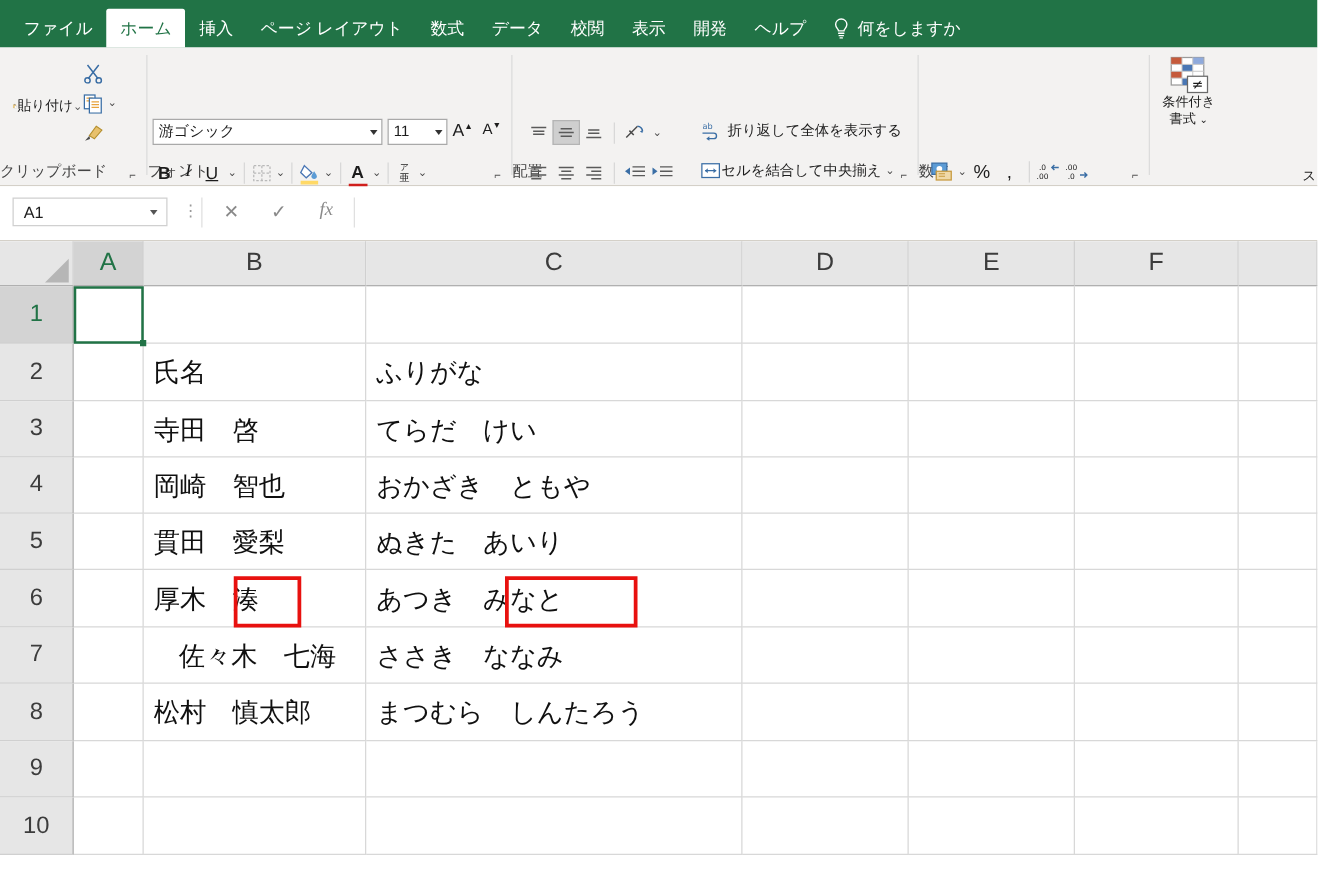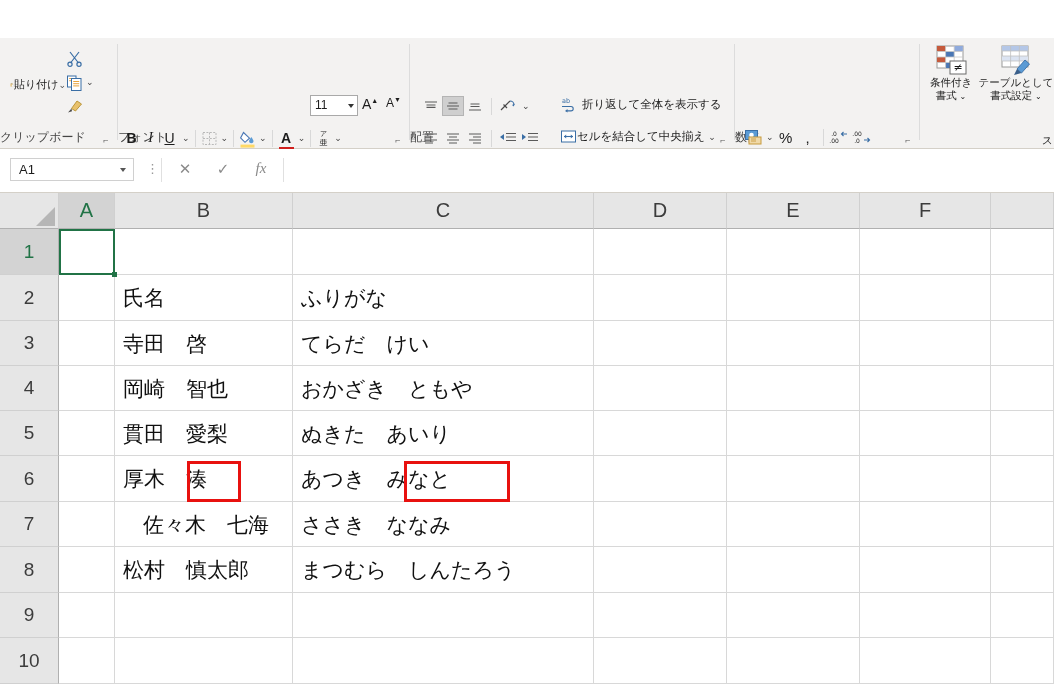--- a/index.html
+++ b/index.html
@@ -216,20 +216,39 @@
     position: absolute;
     border: 3px solid #e8110f;
     pointer-events: none;
   }
 </style>
 </head>
 <body>
 
 <div class="app">
 
+  <div class="tabbar">
+    <div class="tab">ファイル</div>
+    <div class="tab active">ホーム</div>
+    <div class="tab">挿入</div>
+    <div class="tab">ページ レイアウト</div>
+    <div class="tab">数式</div>
+    <div class="tab">データ</div>
+    <div class="tab">校閲</div>
+    <div class="tab">表示</div>
+    <div class="tab">開発</div>
+    <div class="tab">ヘルプ</div>
+    <div class="tellme">
+      <svg class="bulb" viewBox="0 0 14 18">
+        <path d="M7 1.2c-2.6 0-4.5 2-4.5 4.4 0 1.7 1 2.8 1.7 3.7.4.5.6.9.6 1.4h4.4c0-.5.2-.9.6-1.4.7-.9 1.7-2 1.7-3.7C11.5 3.2 9.6 1.2 7 1.2z" fill="none" stroke="#ffffff" stroke-width="1.1"></path>
+        <path d="M4.9 12.6h4.2M5.3 14.5h3.4M6.1 16.3h1.8" stroke="#ffffff" stroke-width="1.1" fill="none" stroke-linecap="round"></path>
+      </svg>
+      <span>何をしますか</span>
+    </div>
+  </div>
 
   <div class="ribbon">
 
     <div class="group" style="left:0; width:118px;">
       <div class="paste-btn">
         <svg class="clipboard-ico" viewBox="0 0 40 38">
           <rect x="6" y="5" width="22" height="28" rx="1.5" fill="#e8c16c" stroke="#c79a3e" stroke-width="1"></rect>
           <rect x="12" y="1.5" width="10" height="6" rx="1.5" fill="#9e9e9e" stroke="#7d7d7d" stroke-width="1"></rect>
           <path d="M17 14 h11 l7 7 v15 h-18 z" fill="#ffffff" stroke="#9a9a9a" stroke-width="1"></path>
           <path d="M28 14 v7 h7 z" fill="#e3e3e3" stroke="#9a9a9a" stroke-width="1"></path>
@@ -267,20 +286,24 @@
       <div class="group-label">クリップボード</div>
       <div class="dialog-launcher" style="right:6px;">⌐</div>
       <div class="group-sep" style="right:0;"></div>
     </div>
 
     <div class="group" style="left:118px; width:292px;">
       <div class="group-label">フォント</div>
       <div class="dialog-launcher" style="right:6px;">⌐</div>
       <div class="group-sep" style="right:0;"></div>
     </div>
+    <div class="fontname">
+      <span>游ゴシック</span>
+      <span class="combo-arrow"></span>
+    </div>
     <div class="fontsize">
       <span>11</span>
       <span class="combo-arrow"></span>
     </div>
     <div class="grow-a"><span>A</span><span class="sup">▲</span></div>
     <div class="shrink-a"><span>A</span><span class="sup">▼</span></div>
     <div class="fmtrow">
       <div class="fbtn" style="font-weight:bold;">B</div>
       <div class="fbtn" style="font-style:italic; font-family:'Liberation Serif',serif;">I</div>
       <div class="fbtn" style="text-decoration:underline;">U</div>
@@ -428,32 +451,20 @@
         <rect x="11.6" y="7.5" width="8.6" height="5.5" fill="#4a77b5"></rect>
         <rect x="3" y="13" width="8.6" height="5.5" fill="#c55a3c"></rect>
         <rect x="20.2" y="2" width="8.6" height="5.5" fill="#8faadc"></rect>
         <rect x="11.6" y="18.5" width="8.6" height="5.5" fill="#4a77b5"></rect>
         <path d="M3 7.5h26M3 13h26M3 18.5h26M11.6 2v22M20.2 2v22" stroke="#c8c8c8" stroke-width="0.8"></path>
         <rect x="16" y="17" width="16" height="13" fill="#ffffff" stroke="#6a6a6a" stroke-width="1"></rect>
         <text x="24" y="27" font-size="11" fill="#1c1c1c" text-anchor="middle" font-family="DejaVu Sans">≠</text>
       </svg>
       <div class="lbl">条件付き</div>
       <div class="lbl"><span>書式</span> <span style="font-size:8px;">⌄</span></div>
-    </div>
-    <div class="stylebtn" style="left:978px; width:76px;">
-      <svg width="36" height="32" viewBox="0 0 36 32">
-        <rect x="4" y="2" width="26" height="21" fill="#ffffff" stroke="#9a9a9a" stroke-width="1"></rect>
-        <rect x="4" y="2" width="26" height="5" fill="#b4c7e7"></rect>
-        <rect x="4" y="12" width="26" height="5" fill="#dce4f2"></rect>
-        <path d="M4 7h26M4 12h26M4 17h26M12.6 2v21M21.3 2v21" stroke="#c0c0c0" stroke-width="0.8"></path>
-        <path d="M19 25 L27 16 L31.5 20 L23.5 29 Z" fill="#5b9bd5" stroke="#3a6ea5" stroke-width="0.9"></path>
-        <path d="M19 25 L16 31 L23.5 29 Z" fill="#3a5f8a"></path>
-      </svg>
-      <div class="lbl">テーブルとして</div>
-      <div class="lbl"><span>書式設定</span> <span style="font-size:8px;">⌄</span></div>
     </div>
     <div style="position:absolute; left:1042px; top:96px; font-size:10.5px; color:#1c1c1c;">ス</div>
   </div>
 
   <div class="formulabar"></div>
   <div class="namebox">
     <span>A1</span>
     <span class="combo-arrow"></span>
   </div>
   <div class="fb-dots">⋮</div>

